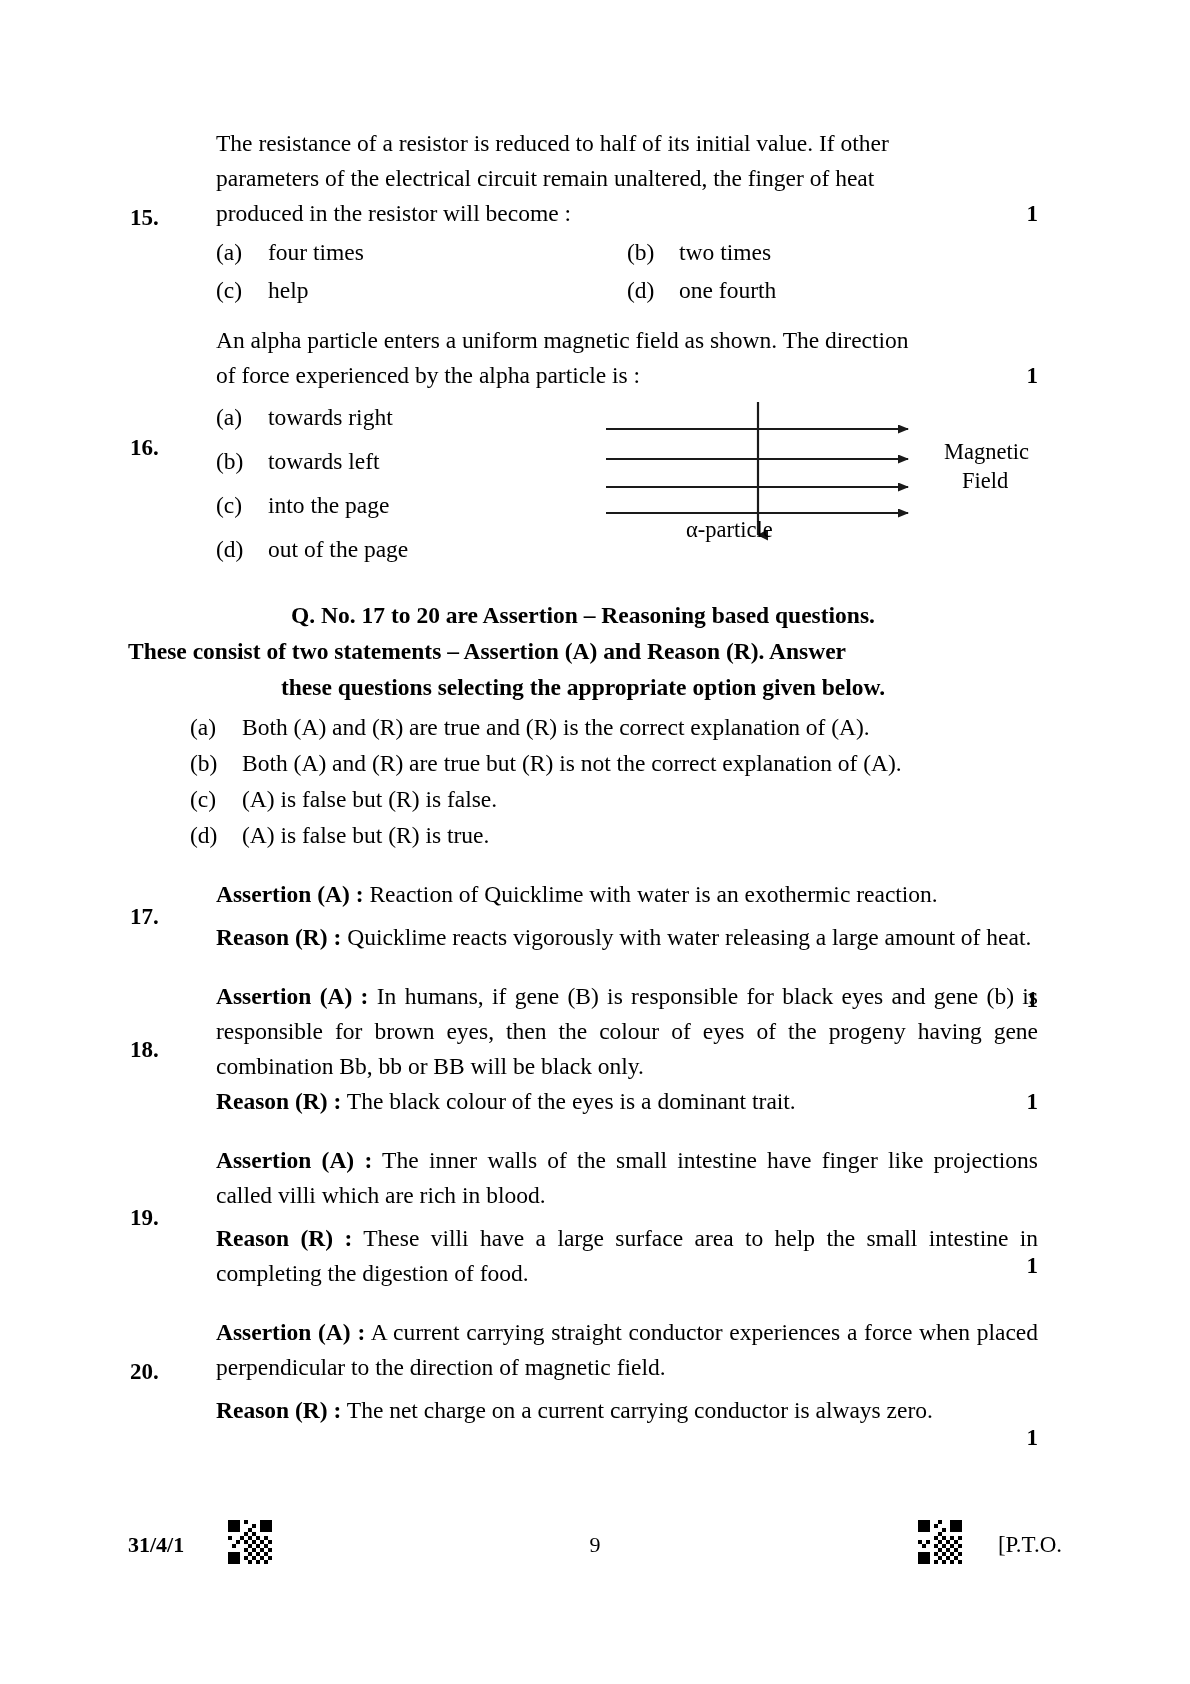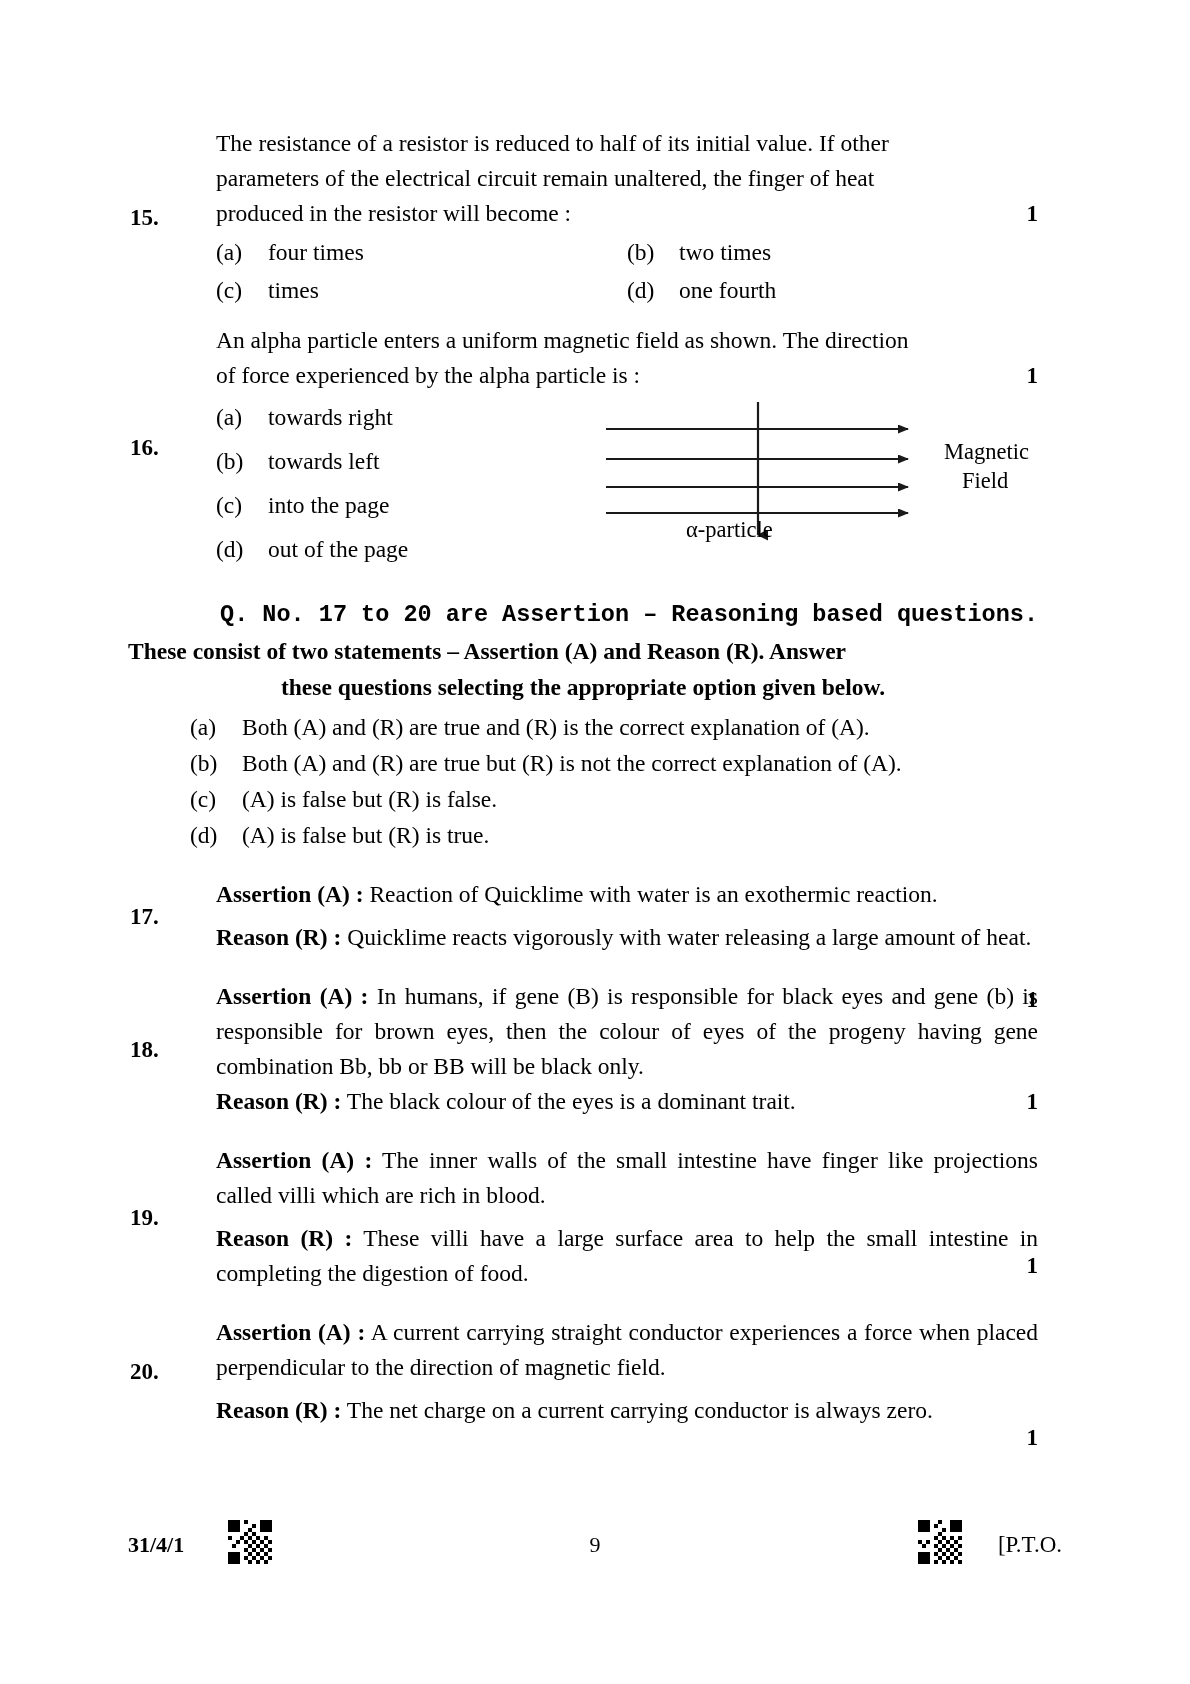--- a/index.html
+++ b/index.html
@@ -132,21 +132,21 @@
   }
 
   
   .instructions {
     font-weight: bold;
     font-size: 23.5px;
     line-height: 36px;
     margin-top: 26px;
     text-align: justify;
   }
-  .instructions .ln1 { text-align: right; font-family: Liberation Mono, monospace; }
+  .instructions .ln1 { text-align: center; }
   .instructions .ln3 { text-align: center; }
 
   .ar-opts {
     margin-top: 4px;
     margin-left: 62px;
     font-size: 23.5px;
     line-height: 36px;
   }
   .ar-opt {
     display: flex;
@@ -222,21 +222,21 @@
               <span class="opt-text">four times</span>
             </div>
             <div class="opt">
               <span class="opt-key">(b)</span>
               <span class="opt-text">two times</span>
             </div>
           </div>
           <div class="opt-row">
             <div class="opt">
               <span class="opt-key">(c)</span>
-              <span class="opt-text">times</span>
+              <span class="opt-text">help</span>
             </div>
             <div class="opt">
               <span class="opt-key">(d)</span>
               <span class="opt-text">one fourth</span>
             </div>
           </div>
         </div>
       </div>
     </div>
 

